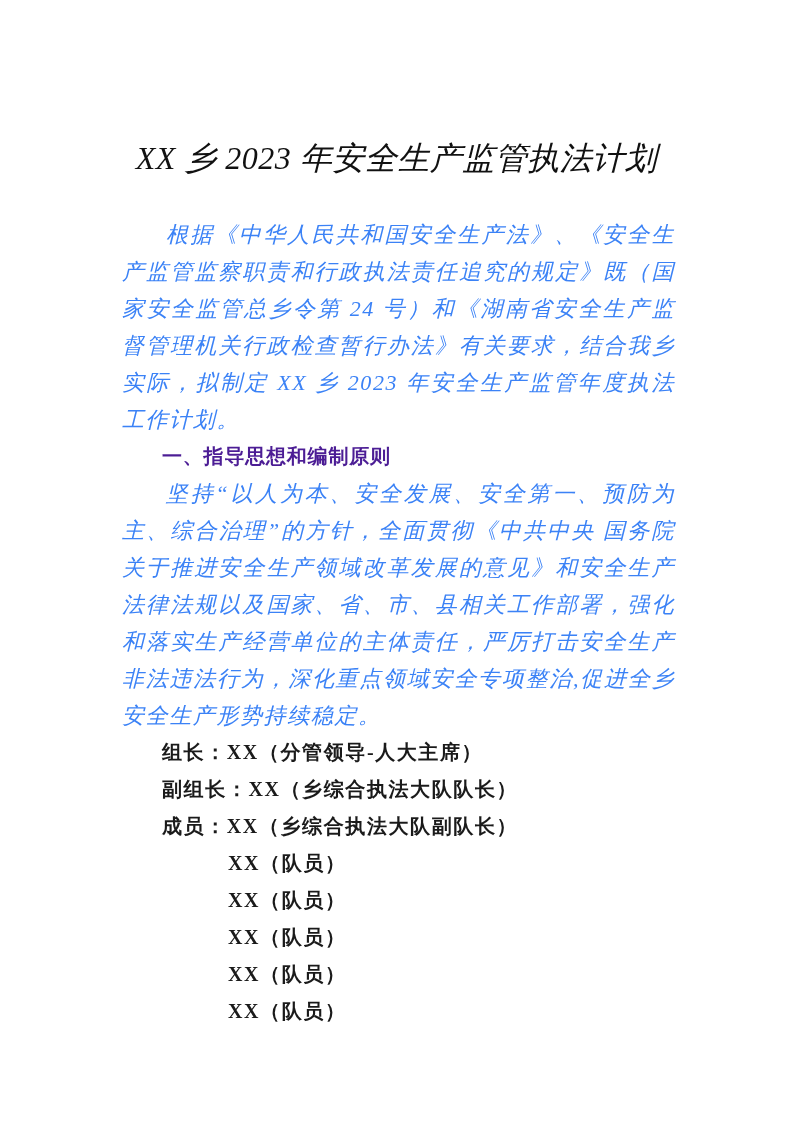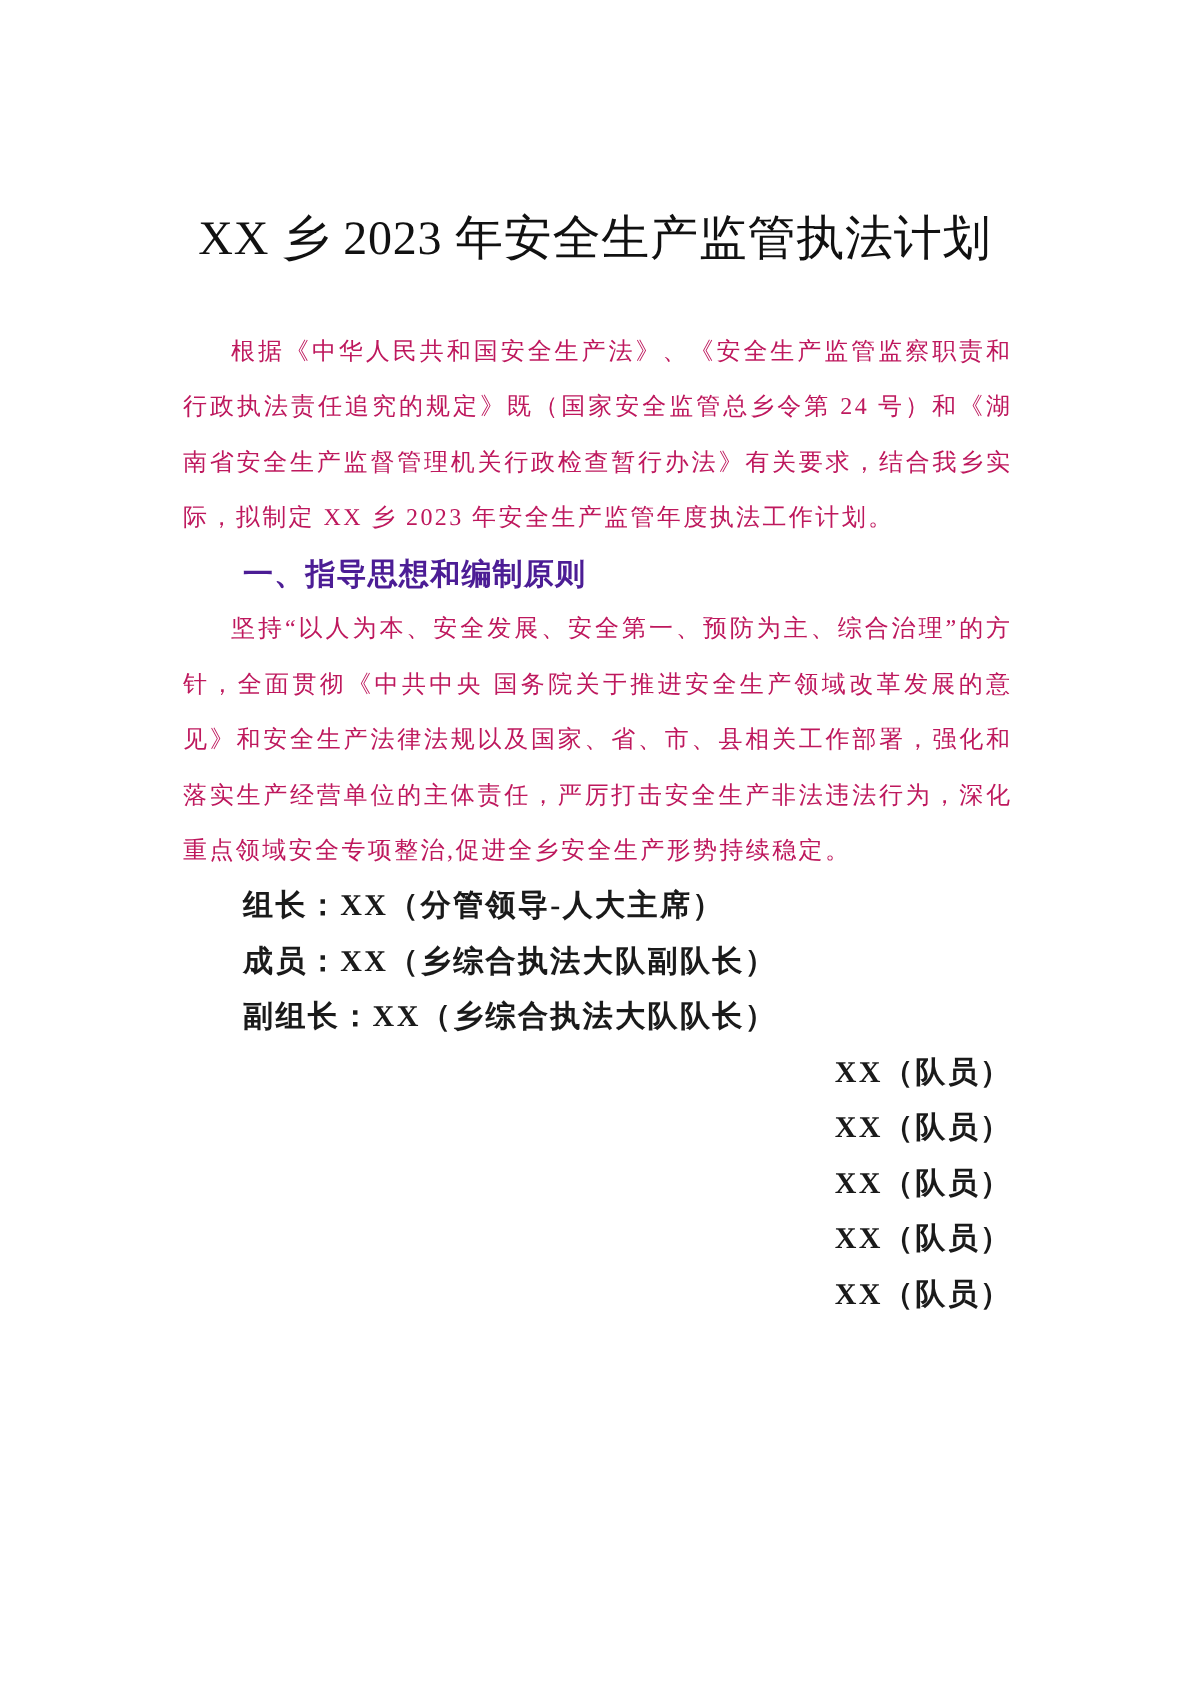--- a/index.html
+++ b/index.html
@@ -26,36 +26,38 @@
       position: absolute;
       top: 136px;
       left: 0;
       width: 793px;
       text-align: center;
       font-family: "Liberation Serif", "DejaVu Serif", serif;
       font-size: 32px;
       line-height: 44px;
       color: #111111;
       letter-spacing: 0.5px;
+      font-style: italic;
     }
     .body {
       position: absolute;
       left: 122px;
       top: 216px;
       width: 553px;
     }
     .para {
-      font-size: 16px;
+      font-size: 22px;
       line-height: 37px;
       text-indent: 2em;
       text-align: justify;
       letter-spacing: 1.6px;
       margin: 0;
-      color: #be185d;
+      color: #3b82f6;
       font-family: "Liberation Serif", "DejaVu Serif", serif;
+      font-style: italic;
     }
     .heading {
       font-size: 20px;
       line-height: 37px;
       font-weight: bold;
       margin: 0;
       padding-left: 2em;
       letter-spacing: 0.8px;
       font-family: "DejaVu Sans", "Liberation Sans", sans-serif;
       color: #4c1d95;
@@ -66,37 +68,36 @@
       margin: 0;
       padding-left: 2em;
       letter-spacing: 1.6px;
       color: #1a1a1a;
       font-family: "Liberation Serif", "DejaVu Serif", serif;
       white-space: nowrap;
       font-weight: bold;
     }
     .member {
       padding-left: 106px;
-      text-align: right;
     }
   </style>
 </head>
 <body>
 
 <div class="page">
   <div class="title">XX 乡 2023 年安全生产监管执法计划</div>
 
   <div class="body">
     <p class="para">根据《中华人民共和国安全生产法》、《安全生产监管监察职责和行政执法责任追究的规定》既（国家安全监管总乡令第 24 号）和《湖南省安全生产监督管理机关行政检查暂行办法》有关要求，结合我乡实际，拟制定 XX 乡 2023 年安全生产监管年度执法工作计划。</p>
 
     <p class="heading">一、指导思想和编制原则</p>
     <p class="para">坚持“以人为本、安全发展、安全第一、预防为主、综合治理”的方针，全面贯彻《中共中央 国务院关于推进安全生产领域改革发展的意见》和安全生产法律法规以及国家、省、市、县相关工作部署，强化和落实生产经营单位的主体责任，严厉打击安全生产非法违法行为，深化重点领域安全专项整治,促进全乡安全生产形势持续稳定。</p>
 
     <p class="line">组长：XX（分管领导-人大主席）</p>
+    <p class="line">副组长：XX（乡综合执法大队队长）</p>
     <p class="line">成员：XX（乡综合执法大队副队长）</p>
-    <p class="line">副组长：XX（乡综合执法大队队长）</p>
     <p class="line member">XX（队员）</p>
     <p class="line member">XX（队员）</p>
     <p class="line member">XX（队员）</p>
     <p class="line member">XX（队员）</p>
     <p class="line member">XX（队员）</p>
   </div>
 </div>
 
 </body></html>

